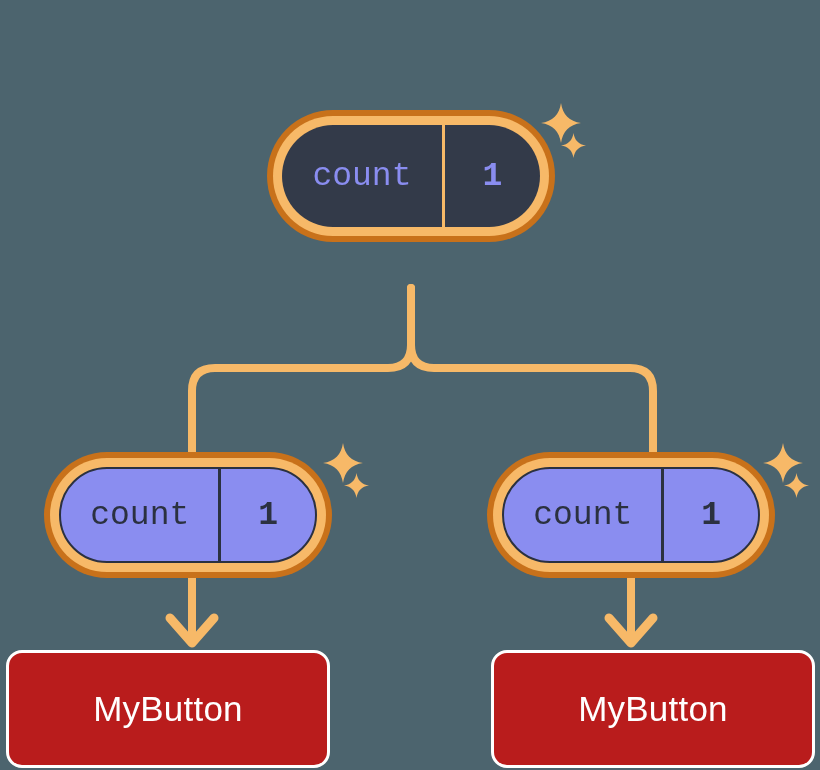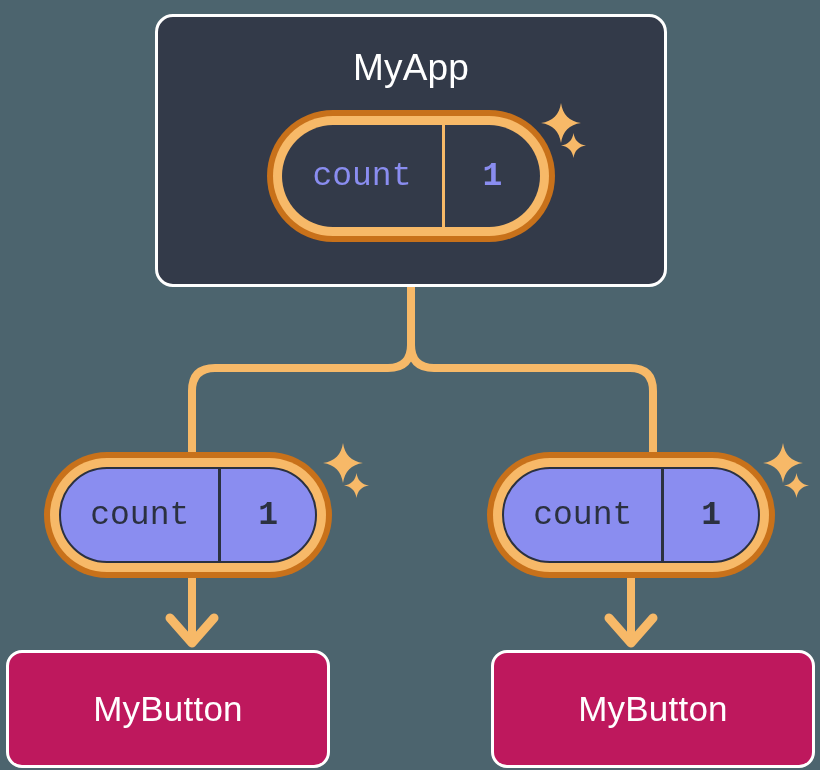--- a/index.html
+++ b/index.html
@@ -49,21 +49,21 @@
     top: 30px;
     text-align: center;
     color: #ffffff;
     font-size: 37px;
     font-weight: 400;
     letter-spacing: 0.2px;
   }
 
   .btn-box {
     position: absolute;
-    background: #be185d;
+    background: #b91c1c;
     border: 3px solid #ffffff;
     border-radius: 16px;
     box-sizing: border-box;
     display: flex;
     align-items: center;
     justify-content: center;
   }
   .btn-box .btn-label {
     color: #ffffff;
     font-size: 35px;
@@ -186,23 +186,20 @@
              Q 653 368 653 391
              L 653 452" fill="none" stroke="#f7b968" stroke-width="8" stroke-linecap="round" stroke-linejoin="round"></path>
 
     <line x1="192" y1="578" x2="192" y2="642" stroke="#f7b968" stroke-width="8" stroke-linecap="round"></line>
     <polyline points="170,618 192,643 214,618" fill="none" stroke="#f7b968" stroke-width="9" stroke-linecap="round" stroke-linejoin="round"></polyline>
 
     <line x1="631" y1="578" x2="631" y2="642" stroke="#f7b968" stroke-width="8" stroke-linecap="round"></line>
     <polyline points="609,618 631,643 653,618" fill="none" stroke="#f7b968" stroke-width="9" stroke-linecap="round" stroke-linejoin="round"></polyline>
   </svg>
 
-  <div class="card" id="card-myapp">
-    <div class="card-title">MyApp</div>
-  </div>
 
   <div class="pill dark" id="pill-myapp">
     <div class="pill-mid">
       <div class="pill-inner">
         <div class="pill-cell key">count</div>
         <div class="pill-cell val">1</div>
       </div>
     </div>
   </div>
 

